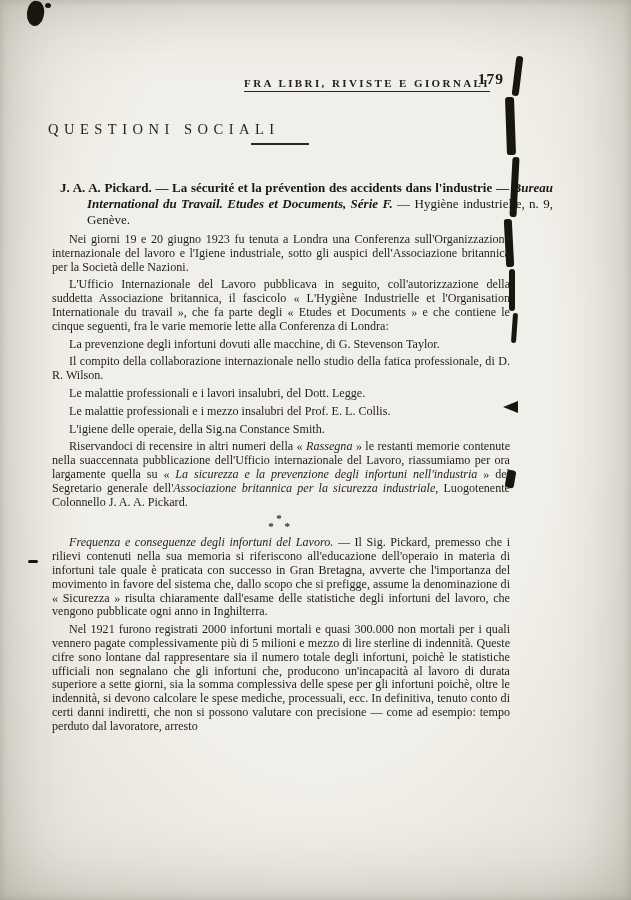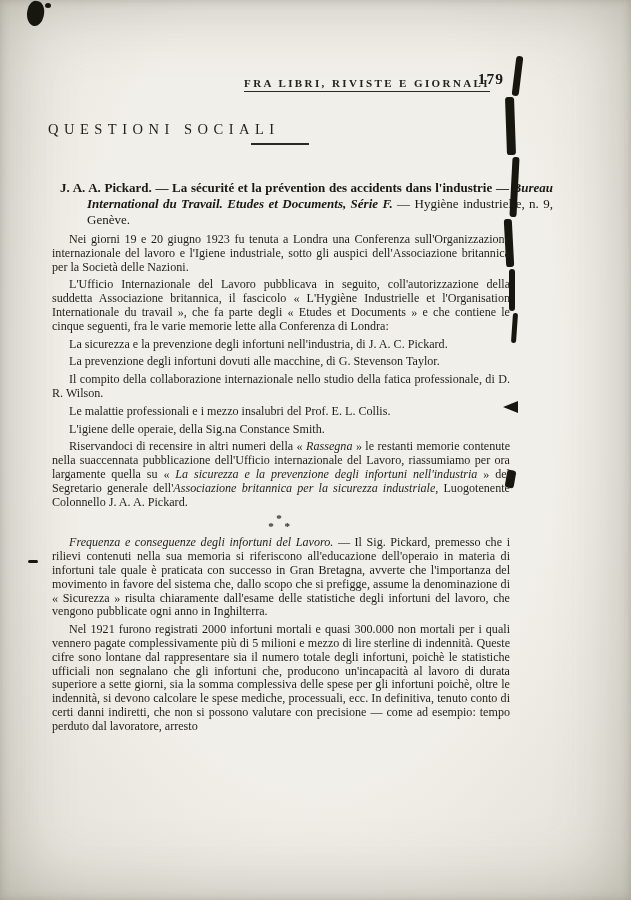--- a/index.html
+++ b/index.html
@@ -112,23 +112,23 @@
   <div class="section-head">
     <div class="section-title">QUESTIONI SOCIALI</div>
     <div class="section-rule"></div>
   </div>
 
   <p class="entry"><b>J. A. A. Pickard. — La sécurité et la prévention des accidents dans l'industrie — </b><b class="it">Bureau International du Travail. Etudes et Documents, Série F.</b><span> — Hygiène industrielle, n. 9, Genève.</span></p>
 
   <div class="body-text" id="paragraphs">
       <p><span>Nei giorni 19 e 20 giugno 1923 fu tenuta a Londra una Conferenza sull'Organizzazione internazionale del lavoro e l'Igiene industriale, sotto gli auspici dell'Associazione britannica per la Società delle Nazioni.</span></p>
       <p><span>L'Ufficio Internazionale del Lavoro pubblicava in seguito, coll'autorizzazione della suddetta Associazione britannica, il fascicolo « L'Hygiène Industrielle et l'Organisation Internationale du travail », che fa parte degli « Etudes et Documents » e che contiene le cinque seguenti, fra le varie memorie lette alla Conferenza di Londra:</span></p>
-      <p><span>La sicurezza e la prevenzione degli infortuni nell'industria, di J. A. C. Pickard.</span></p>
       <p><span>La prevenzione degli infortuni dovuti alle macchine, di G. Stevenson Taylor.</span></p>
       <p><span>Il compito della collaborazione internazionale nello studio della fatica professionale, di D. R. Wilson.</span></p>
+      <p><span>Le malattie professionali e i lavori insalubri, del Dott. Legge.</span></p>
       <p><span>Le malattie professionali e i mezzo insalubri del Prof. E. L. Collis.</span></p>
       <p><span>L'igiene delle operaie, della Sig.na Constance Smith.</span></p>
       <p><span>Riservandoci di recensire in altri numeri della « </span><i>Rassegna</i><span> » le restanti memorie contenute nella suaccennata pubblicazione dell'Ufficio internazionale del Lavoro, riassumiamo per ora largamente quella su « </span><i>La sicurezza e la prevenzione degli infortuni nell'industria</i><span> » del Segretario generale dell'</span><i>Associazione britannica per la sicurezza industriale</i><span>, Luogotenente Colonnello J. A. A. Pickard.</span></p>
       <div class="asterism">
         <div>*</div>
         <div>* *</div>
       </div>
       <p><i>Frequenza e conseguenze degli infortuni del Lavoro.</i><span> — Il Sig. Pickard, premesso che i rilievi contenuti nella sua memoria si riferiscono all'educazione dell'operaio in materia di infortuni tale quale è praticata con successo in Gran Bretagna, avverte che l'importanza del movimento in favore del sistema che, dallo scopo che si prefigge, assume la denominazione di « Sicurezza » risulta chiaramente dall'esame delle statistiche degli infortuni del lavoro, che vengono pubblicate ogni anno in Inghilterra.</span></p>
       <p><span>Nel 1921 furono registrati 2000 infortuni mortali e quasi 300.000 non mortali per i quali vennero pagate complessivamente più di 5 milioni e mezzo di lire sterline di indennità. Queste cifre sono lontane dal rappresentare sia il numero totale degli infortuni, poichè le statistiche ufficiali non segnalano che gli infortuni che, producono un'incapacità al lavoro di durata superiore a sette giorni, sia la somma complessiva delle spese per gli infortuni poichè, oltre le indennità, si devono calcolare le spese mediche, processuali, ecc. In definitiva, tenuto conto di certi danni indiretti, che non si possono valutare con precisione — come ad esempio: tempo perduto dal lavoratore, arresto</span></p>
     </div>

